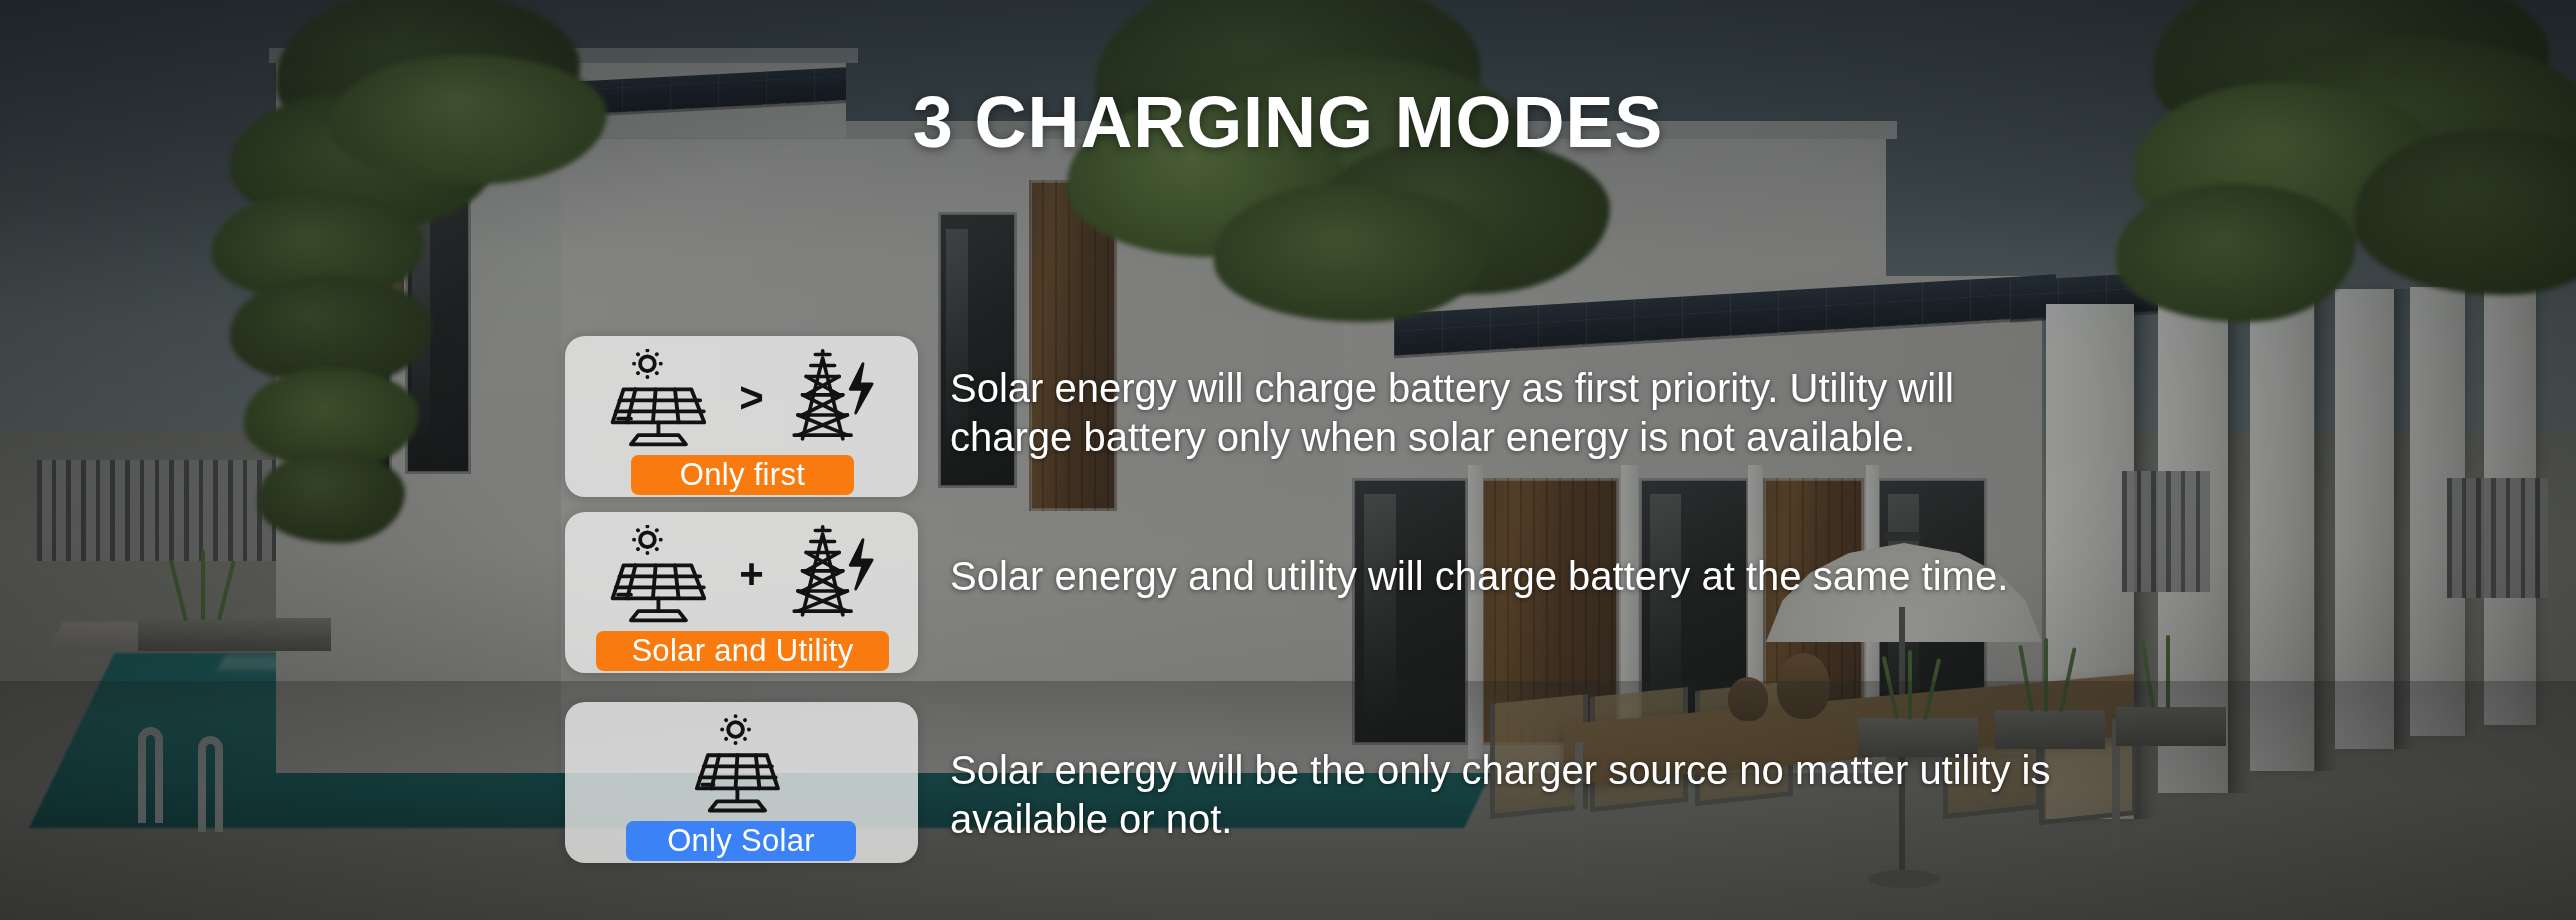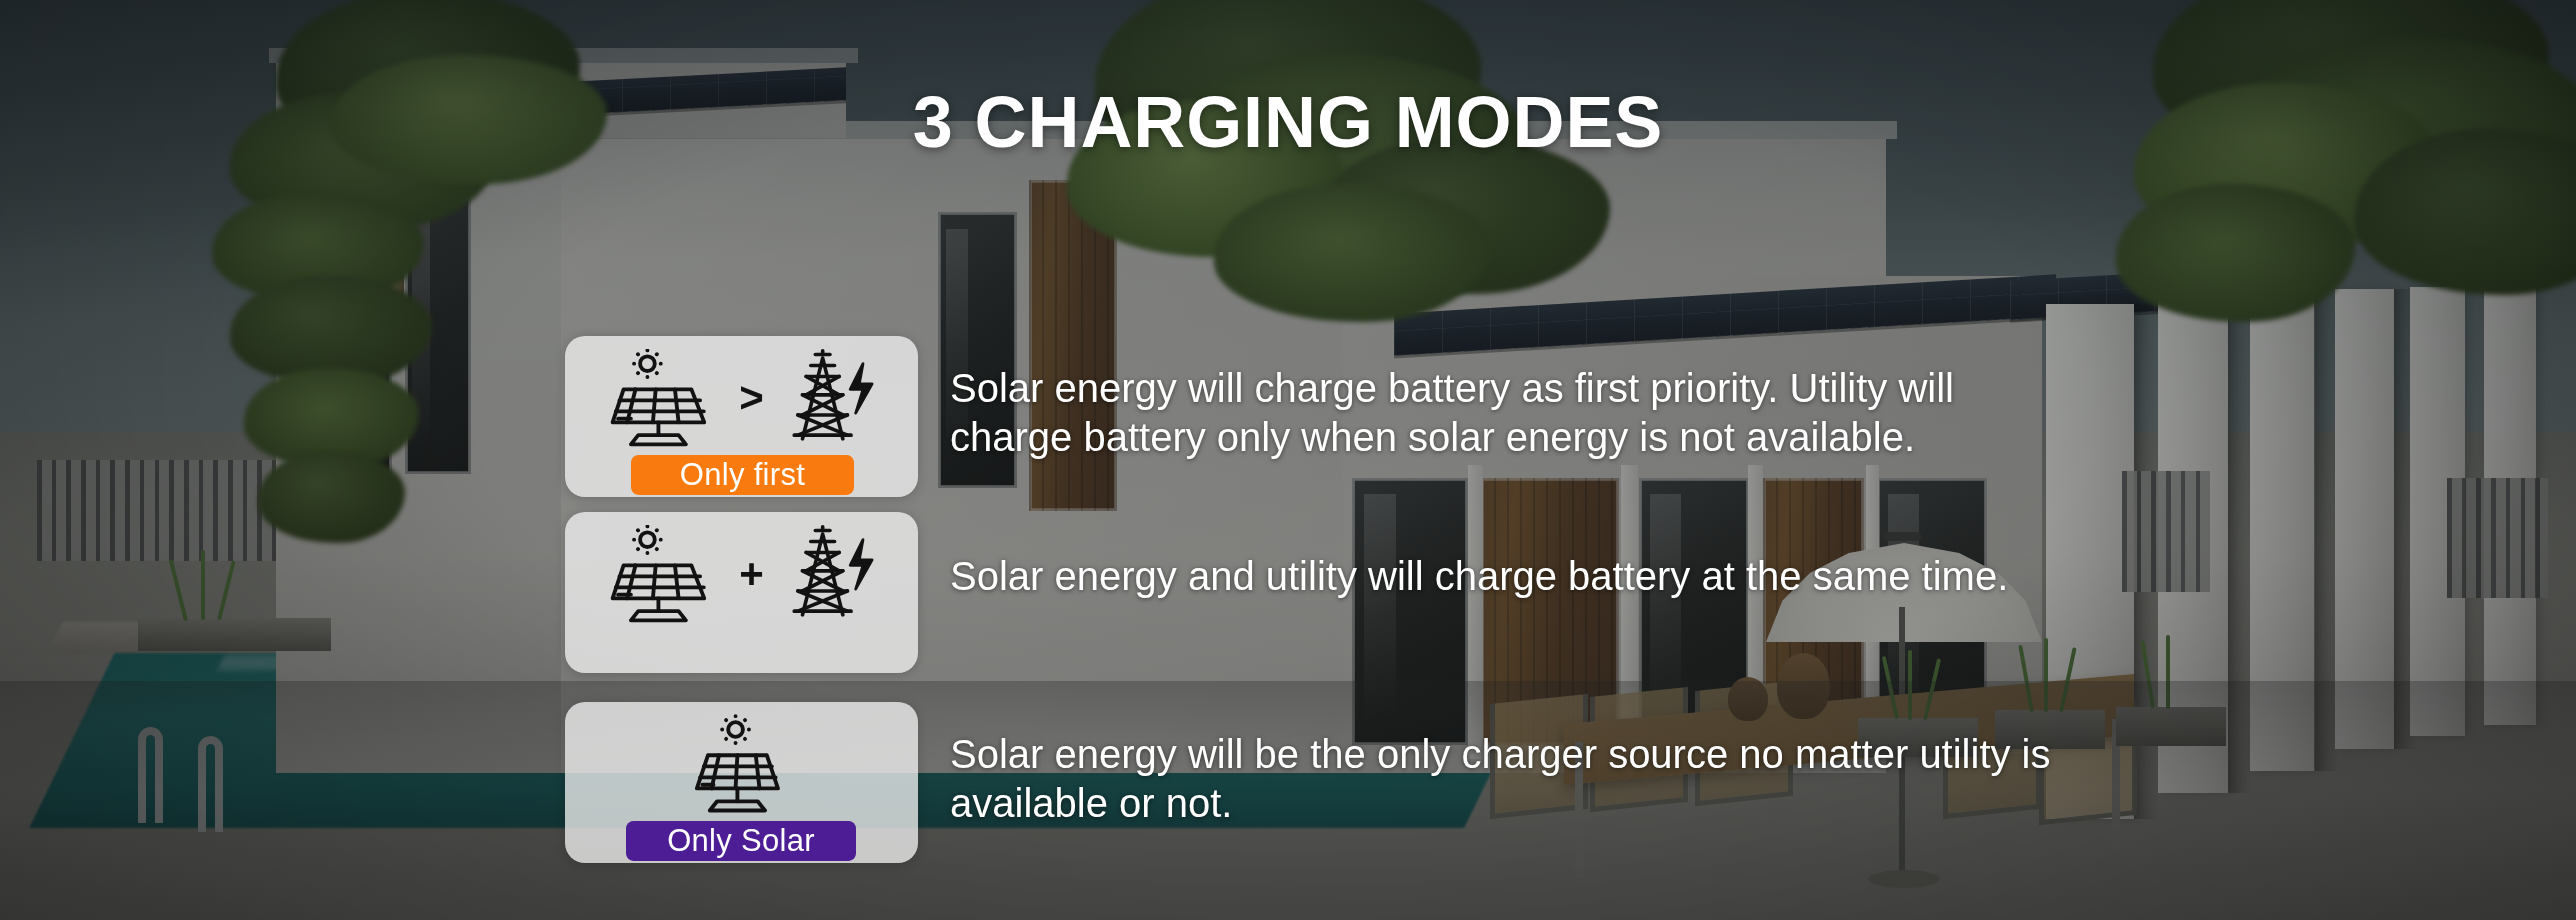--- a/index.html
+++ b/index.html
@@ -298,21 +298,21 @@
     left:950px;
     width:1113px;
     font-size:40px;
     font-weight:300;
     line-height:1.22;
     color:#ffffff;
     text-shadow: 0 0.9px 5.5px rgba(0,0,0,.55);
   }
   .mode-desc.d1 { top:28px; }
   .mode-desc.d2 { top:40px; }
-  .mode-desc.d3 { top:28px; }
+  .mode-desc.d3 { top:44px; }
 
   svg.ic { display:block; }
 </style>
 </head>
 <body>
 
 <div id="stage">
 
   <div class="scene">
 
@@ -501,20 +501,21 @@
               <path d="M26 30 L62 50 M62 30 L26 50"></path>
               <path d="M22 50 L66 72 M66 50 L22 72"></path>
               <path d="M17 72 L71 94 M71 72 L17 94"></path>
               <path d="M31 18h26 M36 6h16"></path>
               <path d="M44 6v-4"></path>
               <path d="M88 16 L74 44 H88 L80 70 L98 38 H84 Z" fill="#121212" stroke-width="3"></path>
             </svg>
           </span>
 
         </div>
+        <div class="mode-badge b2" style="background:#F97B0F;">Solar and Utility</div>
       </div>
       <div class="mode-desc d2">Solar energy and utility will charge battery at the same time.</div>
     </div>
 
     <div class="mode-row r3">
       <div class="mode-card">
         <div class="icon-strip single">
 
           <span>
             <svg class="ic" width="116" height="103" viewBox="0 0 126 108" fill="none" stroke="#121212" stroke-width="4.2" stroke-linecap="round" stroke-linejoin="round">
@@ -523,20 +524,20 @@
               <path d="M26 44h64l12 36H14z"></path>
               <path d="M38 44 L30 80 M58 44 L56 80 M78 44 L82 80"></path>
               <path d="M21.5 56h74 M17.5 68h82"></path>
               <path d="M20 76h12"></path>
               <path d="M58 80v14"></path>
               <path d="M36 94h44l8 10H28z"></path>
             </svg>
           </span>
 
         </div>
-        <div class="mode-badge b3" style="background:#4c1d95;">Only Solar</div>
+        <div class="mode-badge b3" style="background:#3b82f6;">Only Solar</div>
       </div>
       <div class="mode-desc d3">Solar energy will be the only charger source no matter utility is available or not.</div>
     </div>
 
   </div>
 </div>
 
 
 </body></html>

